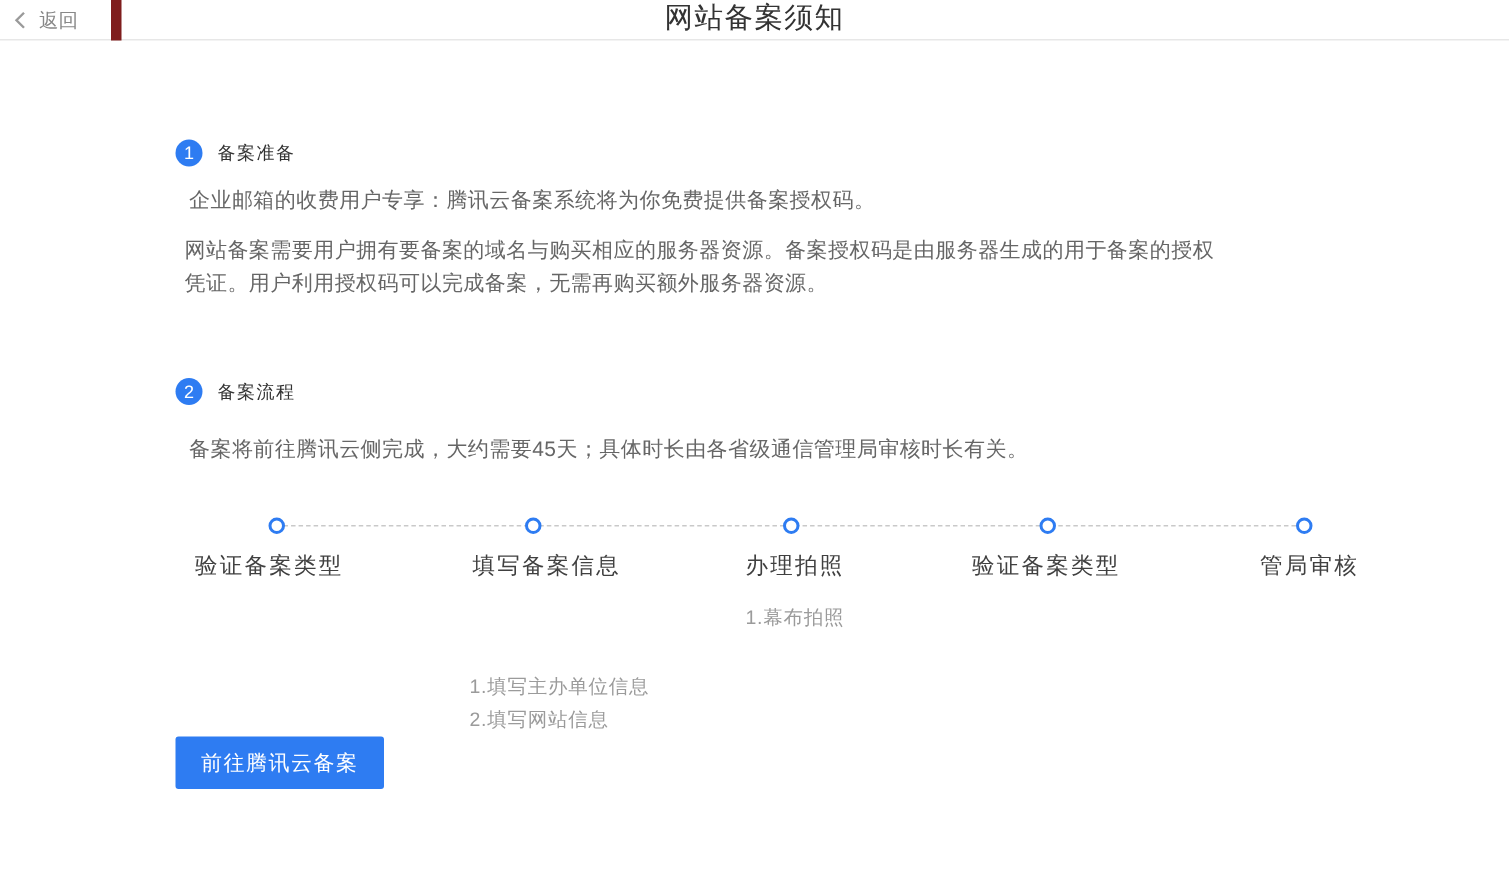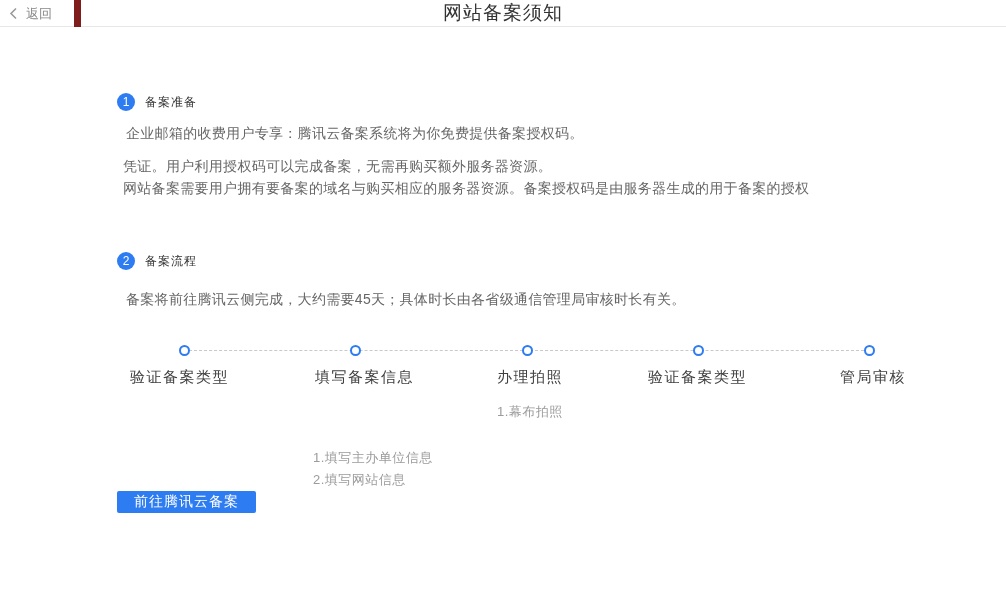--- a/index.html
+++ b/index.html
@@ -57,21 +57,21 @@
     letter-spacing: 1.5px; white-space: nowrap;
   }
   .sub-steps {
     position: absolute; top: 56px; font-size: 13px; color: #9b9b9b;
     letter-spacing: 0.5px;
   }
   .sub-steps div { line-height: 22px; white-space: nowrap; }
 
   
   .cta-btn {
-    position: absolute; left: 117px; top: 491px; width: 139px; height: 22px;
+    position: absolute; left: 117px; top: 491px; width: 139px; height: 35px;
     background: var(--accent); color: #fff; border: none; border-radius: 2px;
     font-size: 14px; letter-spacing: 1px; cursor: pointer;
     font-family: "Liberation Sans", "DejaVu Sans", sans-serif;
   }
 </style>
 </head>
 <body>
 
 <div class="topbar">
   <div class="back-btn">
@@ -88,22 +88,22 @@
 <div class="sec-header" style="left:117px; top:93px;">
   <span class="sec-num">1</span>
   <span class="sec-title">备案准备</span>
 </div>
 
 <div class="para" style="left:126px; top:122px;">
   <div class="pline">企业邮箱的收费用户专享：腾讯云备案系统将为你免费提供备案授权码。</div>
 </div>
 
 <div class="para" style="left:123px; top:155px;">
+  <div class="pline">网站备案需要用户拥有要备案的域名与购买相应的服务器资源。备案授权码是由服务器生成的用于备案的授权</div>
   <div class="pline">凭证。用户利用授权码可以完成备案，无需再购买额外服务器资源。</div>
-  <div class="pline">网站备案需要用户拥有要备案的域名与购买相应的服务器资源。备案授权码是由服务器生成的用于备案的授权</div>
 </div>
 
 <div class="sec-header" style="left:117px; top:252px;">
   <span class="sec-num">2</span>
   <span class="sec-title">备案流程</span>
 </div>
 
 <div class="para" style="left:126px; top:288px;">
   <div class="pline">备案将前往腾讯云侧完成，大约需要45天；具体时长由各省级通信管理局审核时长有关。</div>
 </div>

